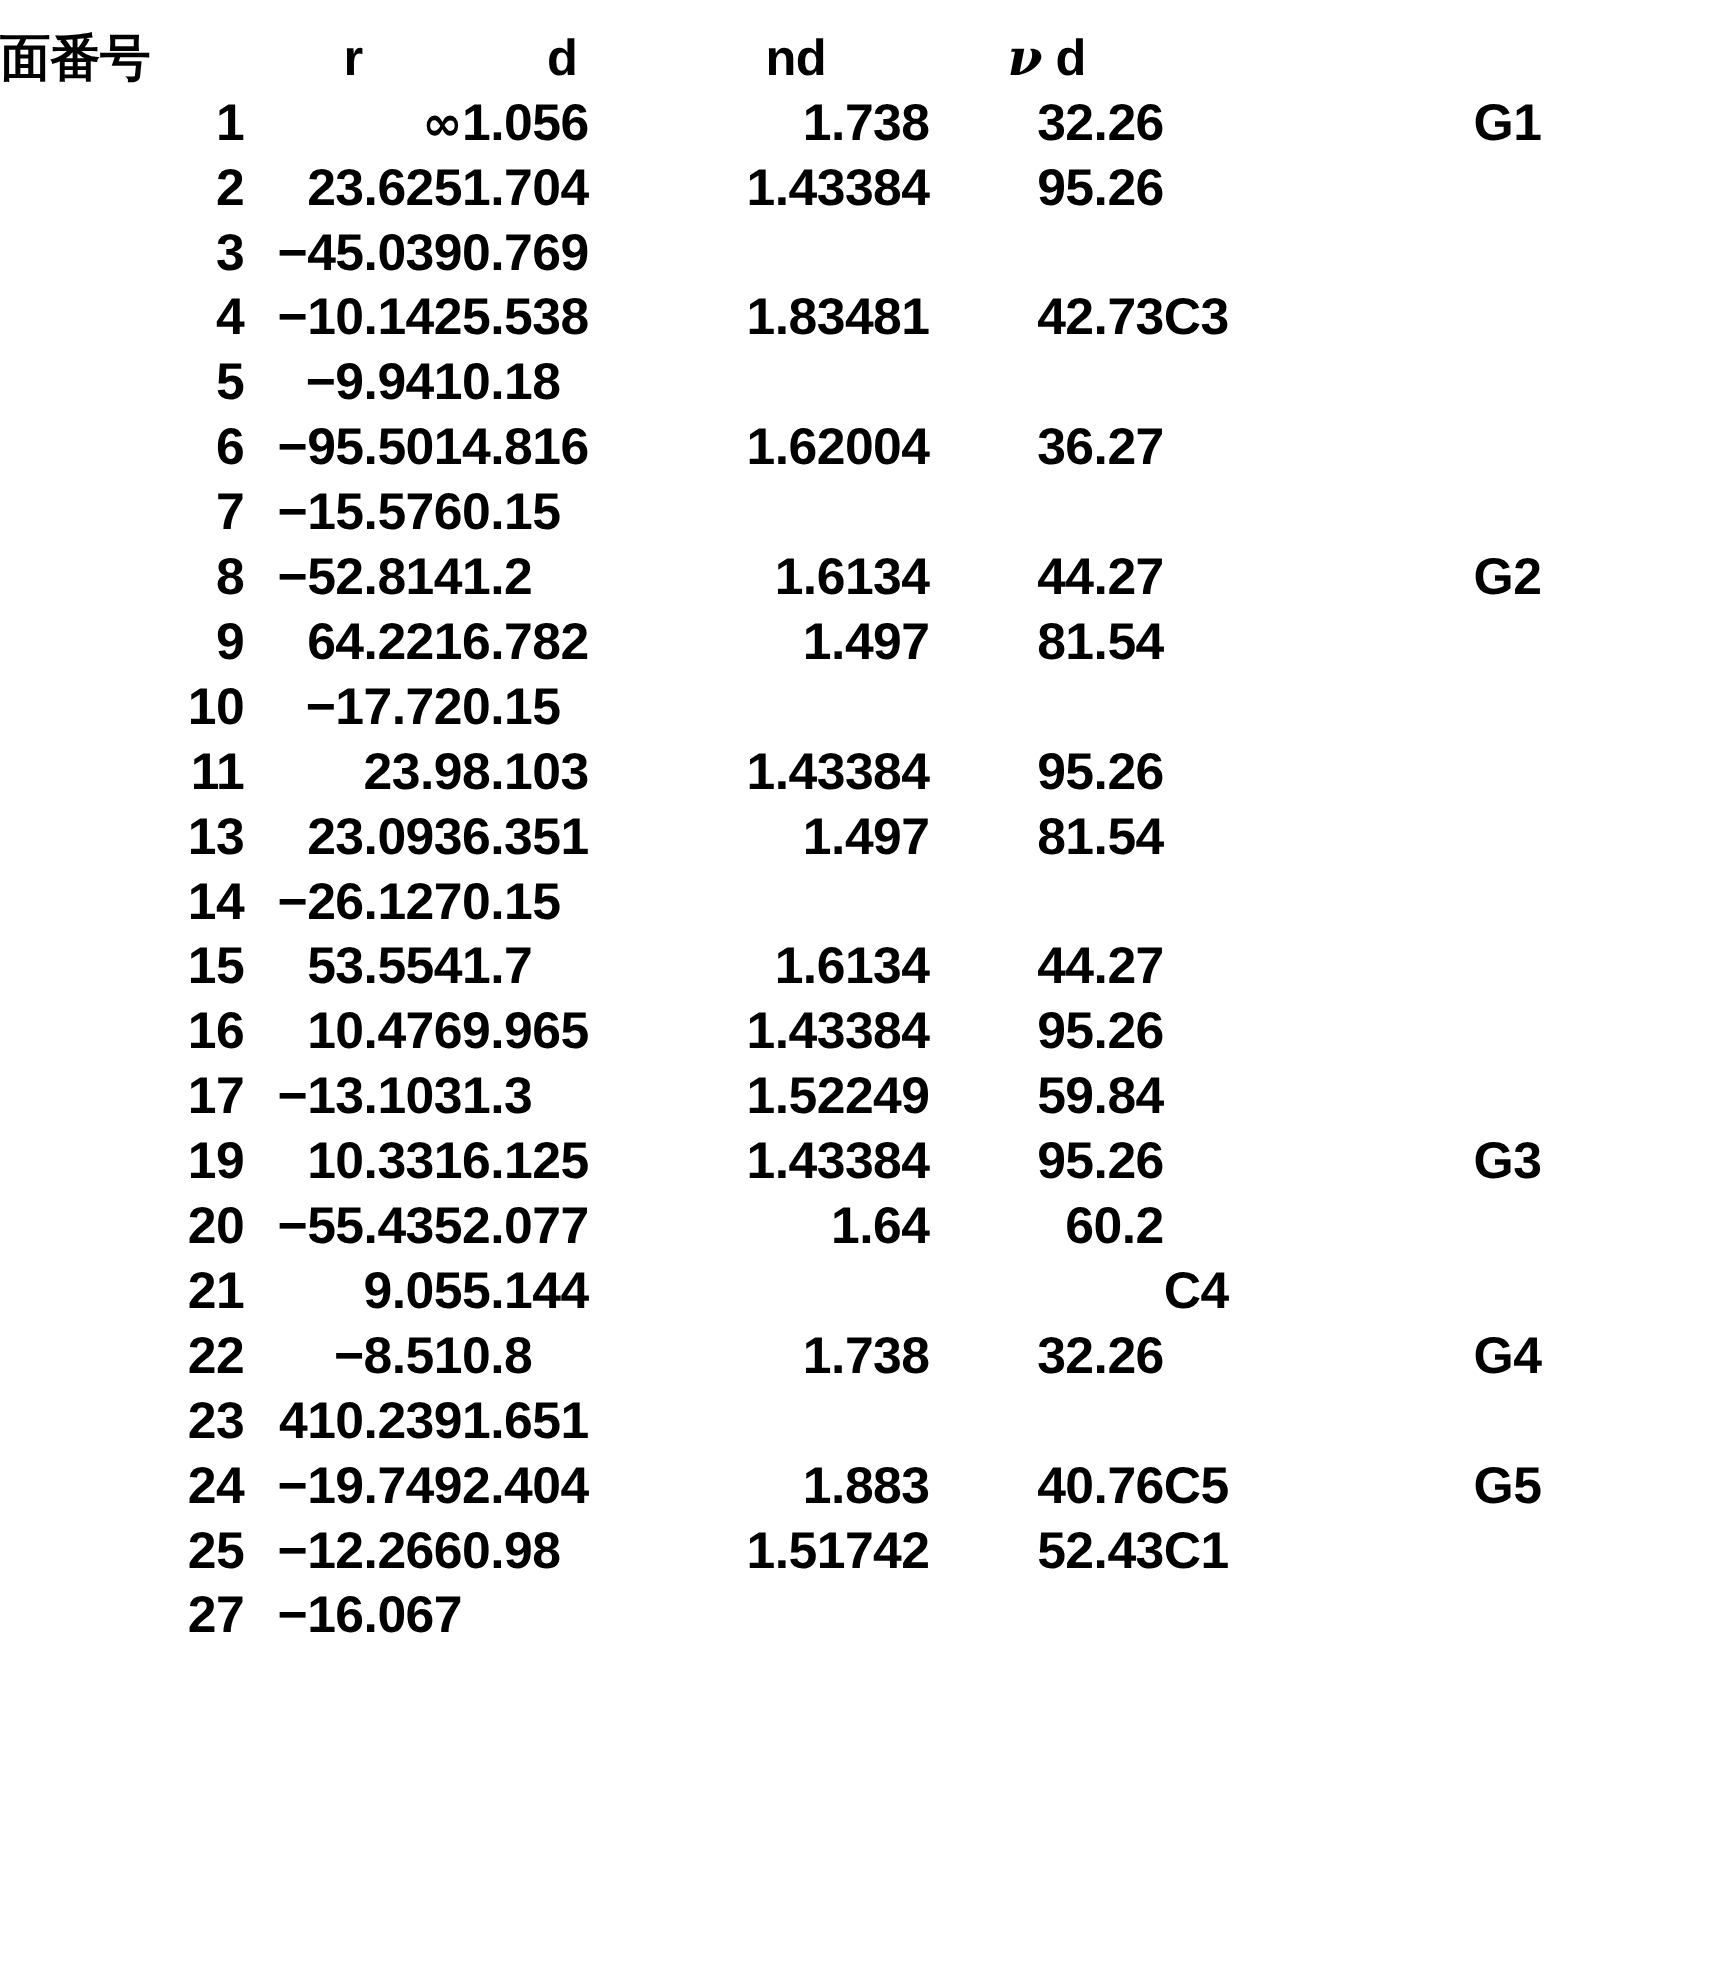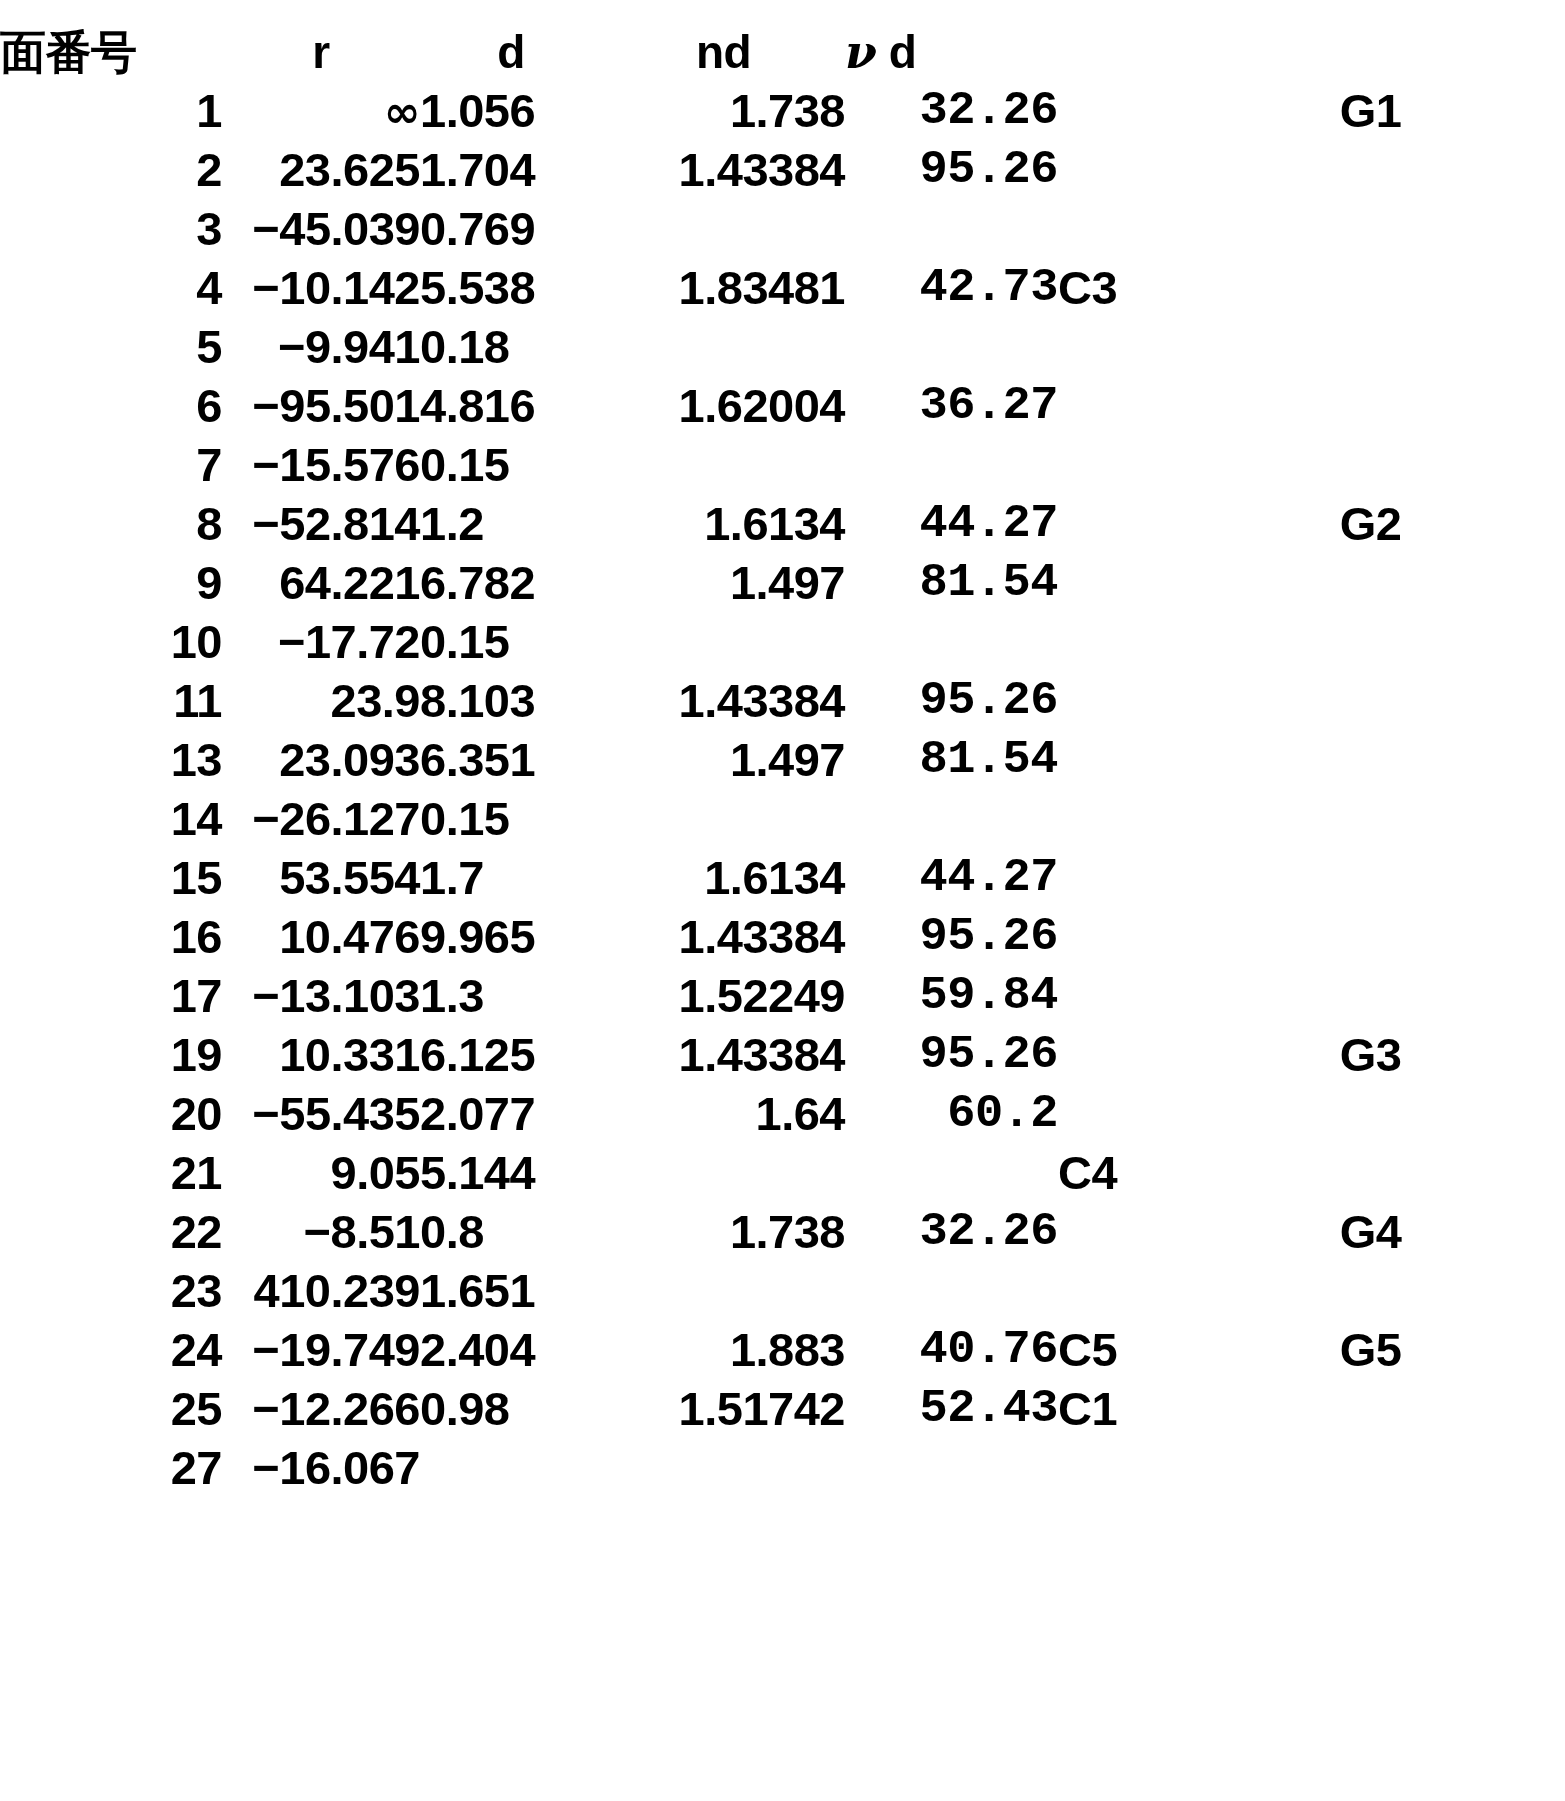--- a/index.html
+++ b/index.html
@@ -62,35 +62,35 @@
   }
   th.h-num {
     text-align: left;
     padding-left: 36px;
     font-family: "DejaVu Sans", "Liberation Sans", sans-serif;
     letter-spacing: 0px;
   }
   th.h-r   { text-align: center; padding-right: 46px; }
   th.h-d   { text-align: center; padding-right: 42px; }
   th.h-nd  { text-align: center; padding-right: 36px; }
-  th.h-vd  { text-align: left; padding-right: 26px; }
+  th.h-vd  { text-align: center; padding-right: 26px; }
   th.h-cgrp, th.h-ggrp { text-align: center; }
 
   th.h-vd .nu {
     font-family: "DejaVu Serif", "Liberation Serif", serif;
     font-style: italic;
     font-weight: 700;
   }
 
   
   td.num  { text-align: right; padding-right: 9px; }
   td.r    { text-align: right; padding-right: 26px; }
   td.d    { text-align: left; padding-right: 29px; }
   td.nd   { text-align: right; padding-right: 30px; }
-  td.vd   { text-align: right; padding-right: 28px; font-family: Liberation Mono, monospace; }
+  td.vd   { text-align: right; padding-right: 28px; }
   td.cgrp { text-align: left;  padding-left: 8px; }
   td.ggrp { text-align: center;  padding-left: 51px; }
 
   td.r .inf {
     font-family: "DejaVu Sans", "Liberation Sans", sans-serif;
     font-size: 44px;
   }
 </style>
 </head>
 <body>

